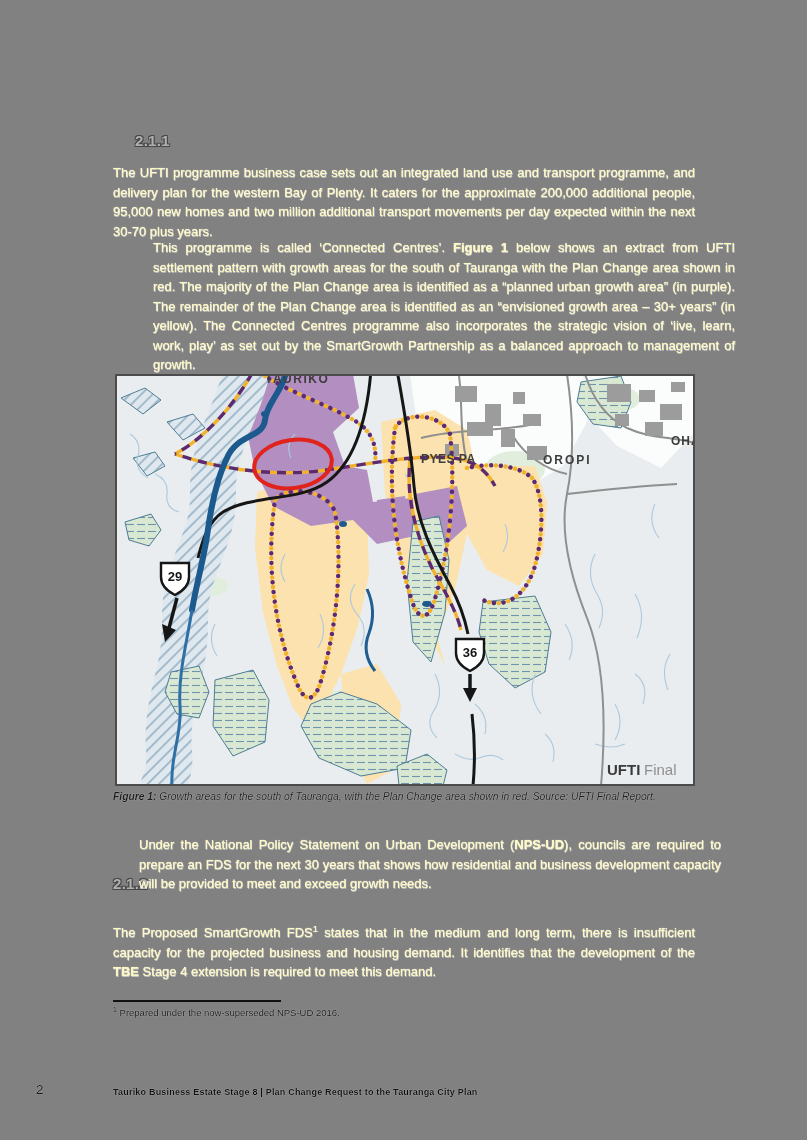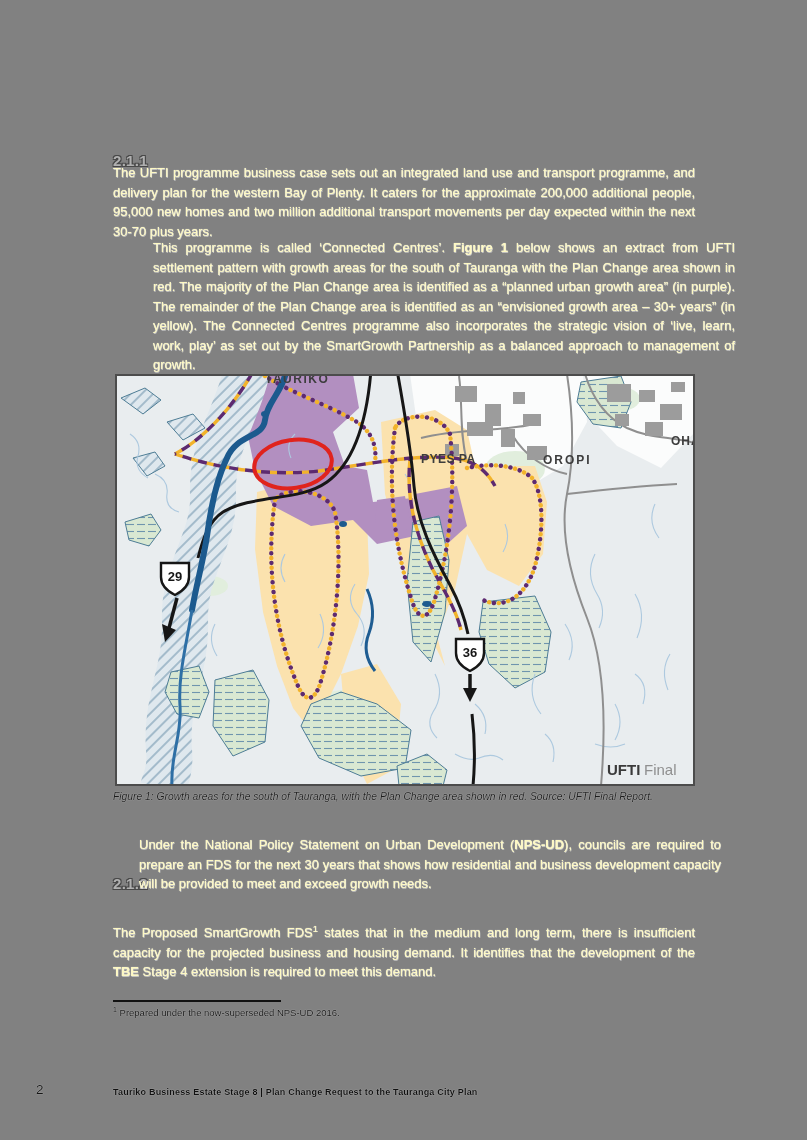--- a/index.html
+++ b/index.html
@@ -24,21 +24,21 @@
   .body sup{font-size:9px;line-height:0;}
   .figure{
     position:absolute;left:115px;top:374px;width:580px;height:412px;overflow:hidden;
     background:#e9edef;
   }
   .caption{
     position:absolute;left:113px;top:790px;width:582px;margin:0;
     font-size:10.3px;font-style:italic;color:#1d1d1d;line-height:13px;
     text-shadow:0 0 1px rgba(255,255,255,.8);
   }
-  .caption .cap-label{font-weight:normal;}
+  .caption .cap-label{font-weight:bold;}
   .footnote-rule{position:absolute;left:113px;top:1000px;width:168px;border-top:2px solid #111;}
   .footnote{
     position:absolute;left:113px;top:1006px;width:582px;margin:0;
     font-size:9.5px;color:#141414;text-shadow:0 0 1px rgba(255,255,255,.8);
   }
   .footnote sup{font-size:7px;}
   .page-number{
     position:absolute;left:36px;top:1082px;font-size:13.5px;color:#161616;
     text-shadow:0 0 1px rgba(255,255,255,.8);
   }
@@ -47,21 +47,21 @@
     font-size:9px;font-weight:bold;color:#101010;letter-spacing:.2px;
     text-shadow:0 0 1px rgba(255,255,255,.75);
   }
   svg text{font-family:"Liberation Sans",sans-serif;}
 </style>
 </head>
 <body>
 
 <div class="page">
 
-  <div class="heading" style="top:152px;">
+  <div class="heading" style="top:132px;margin-left:22px;">
     <span class="num">2.1.1</span>
   </div>
 
   <p class="body" style="top:163px;">
     <span>The UFTI programme business case sets out an integrated land use and transport programme, and delivery plan for the western Bay of Plenty. It caters for the approximate 200,000 additional people, 95,000 new homes and two million additional transport movements per day expected within the next 30-70 plus years.</span>
   </p>
 
   <p class="body" style="top:238px;margin-left:40px;">
     <span>This programme is called ‘Connected Centres’. </span><b>Figure 1</b><span> below shows an extract from UFTI settlement pattern with growth areas for the south of Tauranga with the Plan Change area shown in red. The majority of the Plan Change area is identified as a “planned urban growth area” (in purple). The remainder of the Plan Change area is identified as an “envisioned growth area – 30+ years” (in yellow). The Connected Centres programme also incorporates the strategic vision of ‘live, learn, work, play’ as set out by the SmartGrowth Partnership as a balanced approach to management of growth.</span>
   </p>

